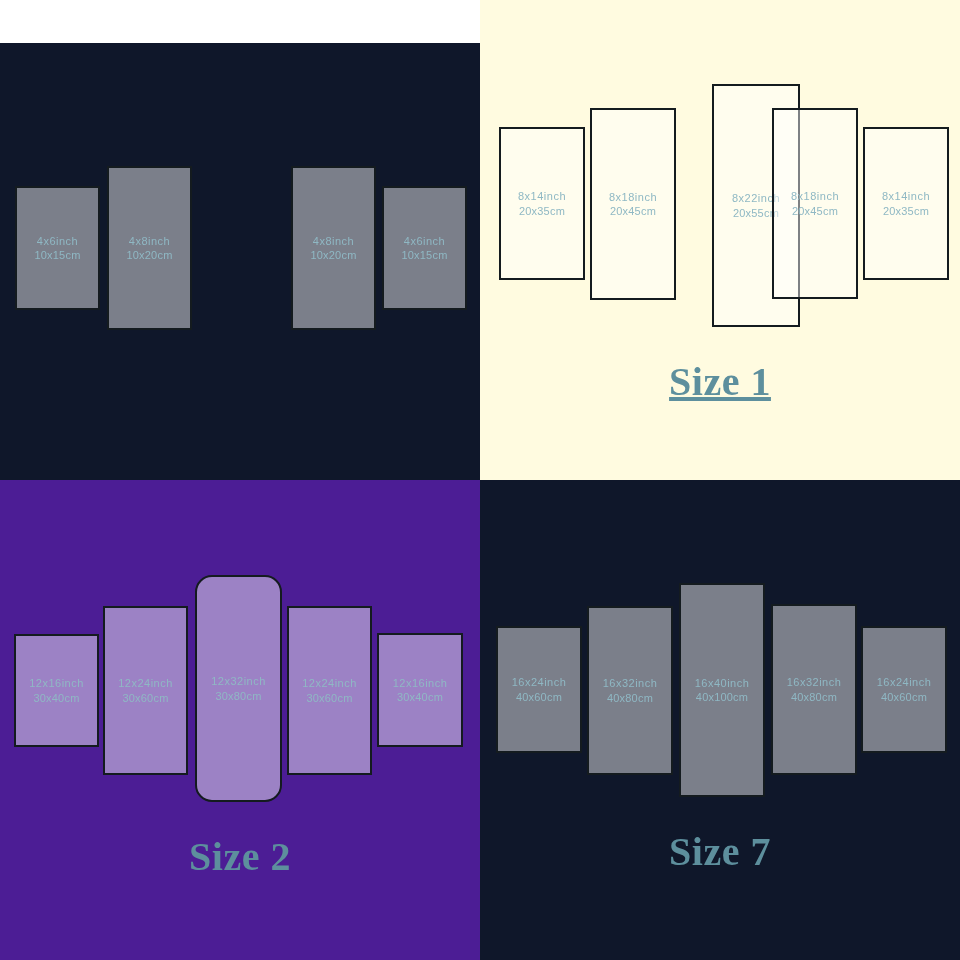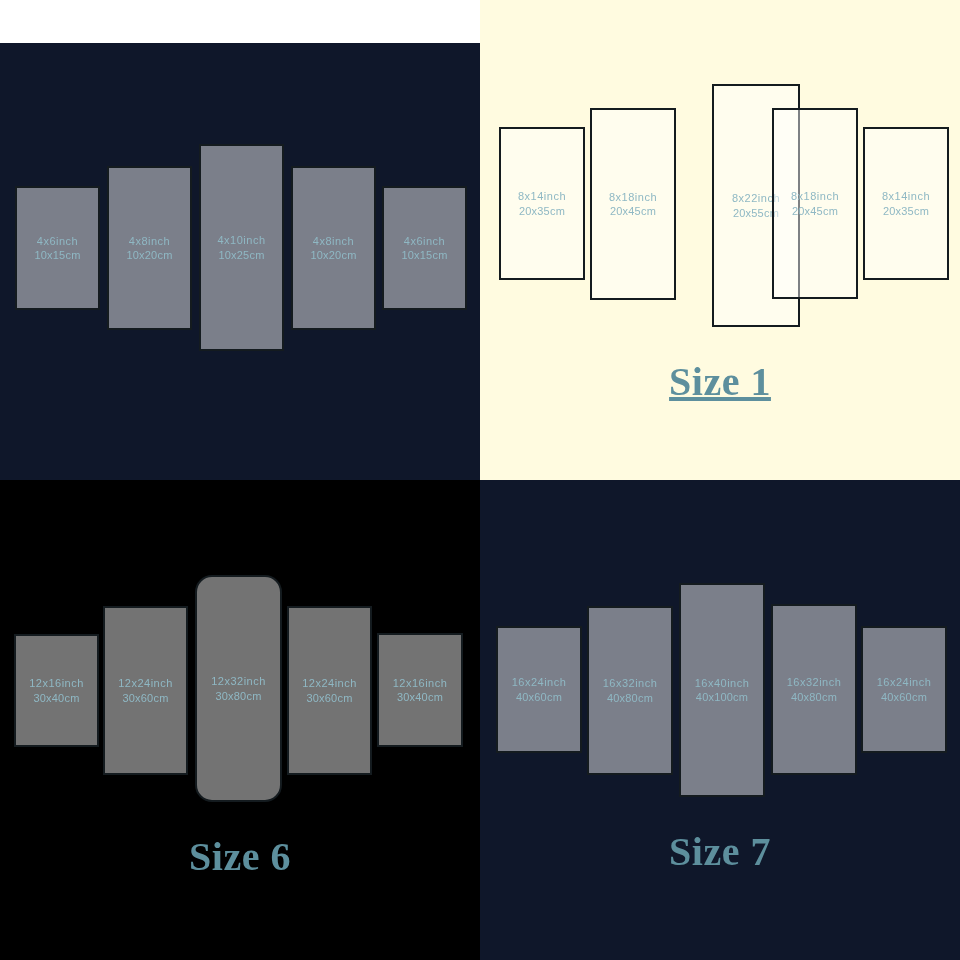--- a/index.html
+++ b/index.html
@@ -75,26 +75,20 @@
             <span class="panel-line line-inch">4x6inch</span>
             <span class="panel-line line-cm">10x15cm</span>
           </div>
         </div>
         <div class="panel" style="left: 107px; top: 123px; width: 85px; height: 164px;">
           <div class="panel-labels">
             <span class="panel-line line-inch">4x8inch</span>
             <span class="panel-line line-cm">10x20cm</span>
           </div>
         </div>
-        <div class="panel" style="left: 199px; top: 101px; width: 85px; height: 207px;">
-          <div class="panel-labels">
-            <span class="panel-line line-inch">4x10inch</span>
-            <span class="panel-line line-cm">10x25cm</span>
-          </div>
-        </div>
         <div class="panel" style="left: 291px; top: 123px; width: 85px; height: 164px;">
           <div class="panel-labels">
             <span class="panel-line line-inch">4x8inch</span>
             <span class="panel-line line-cm">10x20cm</span>
           </div>
         </div>
         <div class="panel" style="left: 382px; top: 143px; width: 85px; height: 124px;">
           <div class="panel-labels">
             <span class="panel-line line-inch">4x6inch</span>
             <span class="panel-line line-cm">10x15cm</span>
@@ -130,21 +124,21 @@
         </div>
         <div class="panel" style="left: 383px; top: 127px; width: 86px; height: 153px;">
           <div class="panel-labels">
             <span class="panel-line line-inch">8x14inch</span>
             <span class="panel-line line-cm">20x35cm</span>
           </div>
         </div>
       </div>
       <div class="size-title" style="top: 358px; text-decoration: underline;">Size 1</div>
     </div>
-    <div class="quadrant" style="left: 0px; top: 480px; background: #000000;">
+    <div class="quadrant" style="left: 0px; top: 480px; background: #4c1d95;">
       <div class="panel-stage">
         <div class="panel" style="left: 14px; top: 154px; width: 85px; height: 113px;">
           <div class="panel-labels">
             <span class="panel-line line-inch">12x16inch</span>
             <span class="panel-line line-cm">30x40cm</span>
           </div>
         </div>
         <div class="panel" style="left: 103px; top: 126px; width: 85px; height: 169px;">
           <div class="panel-labels">
             <span class="panel-line line-inch">12x24inch</span>
@@ -163,21 +157,21 @@
             <span class="panel-line line-cm">30x60cm</span>
           </div>
         </div>
         <div class="panel" style="left: 377px; top: 153px; width: 86px; height: 114px;">
           <div class="panel-labels">
             <span class="panel-line line-inch">12x16inch</span>
             <span class="panel-line line-cm">30x40cm</span>
           </div>
         </div>
       </div>
-      <div class="size-title" style="top: 353px;">Size 6</div>
+      <div class="size-title" style="top: 353px;">Size 2</div>
     </div>
     <div class="quadrant" style="left: 480px; top: 480px; background: #0f172a;">
       <div class="panel-stage">
         <div class="panel" style="left: 16px; top: 146px; width: 86px; height: 127px;">
           <div class="panel-labels">
             <span class="panel-line line-inch">16x24inch</span>
             <span class="panel-line line-cm">40x60cm</span>
           </div>
         </div>
         <div class="panel" style="left: 107px; top: 126px; width: 86px; height: 169px;">

